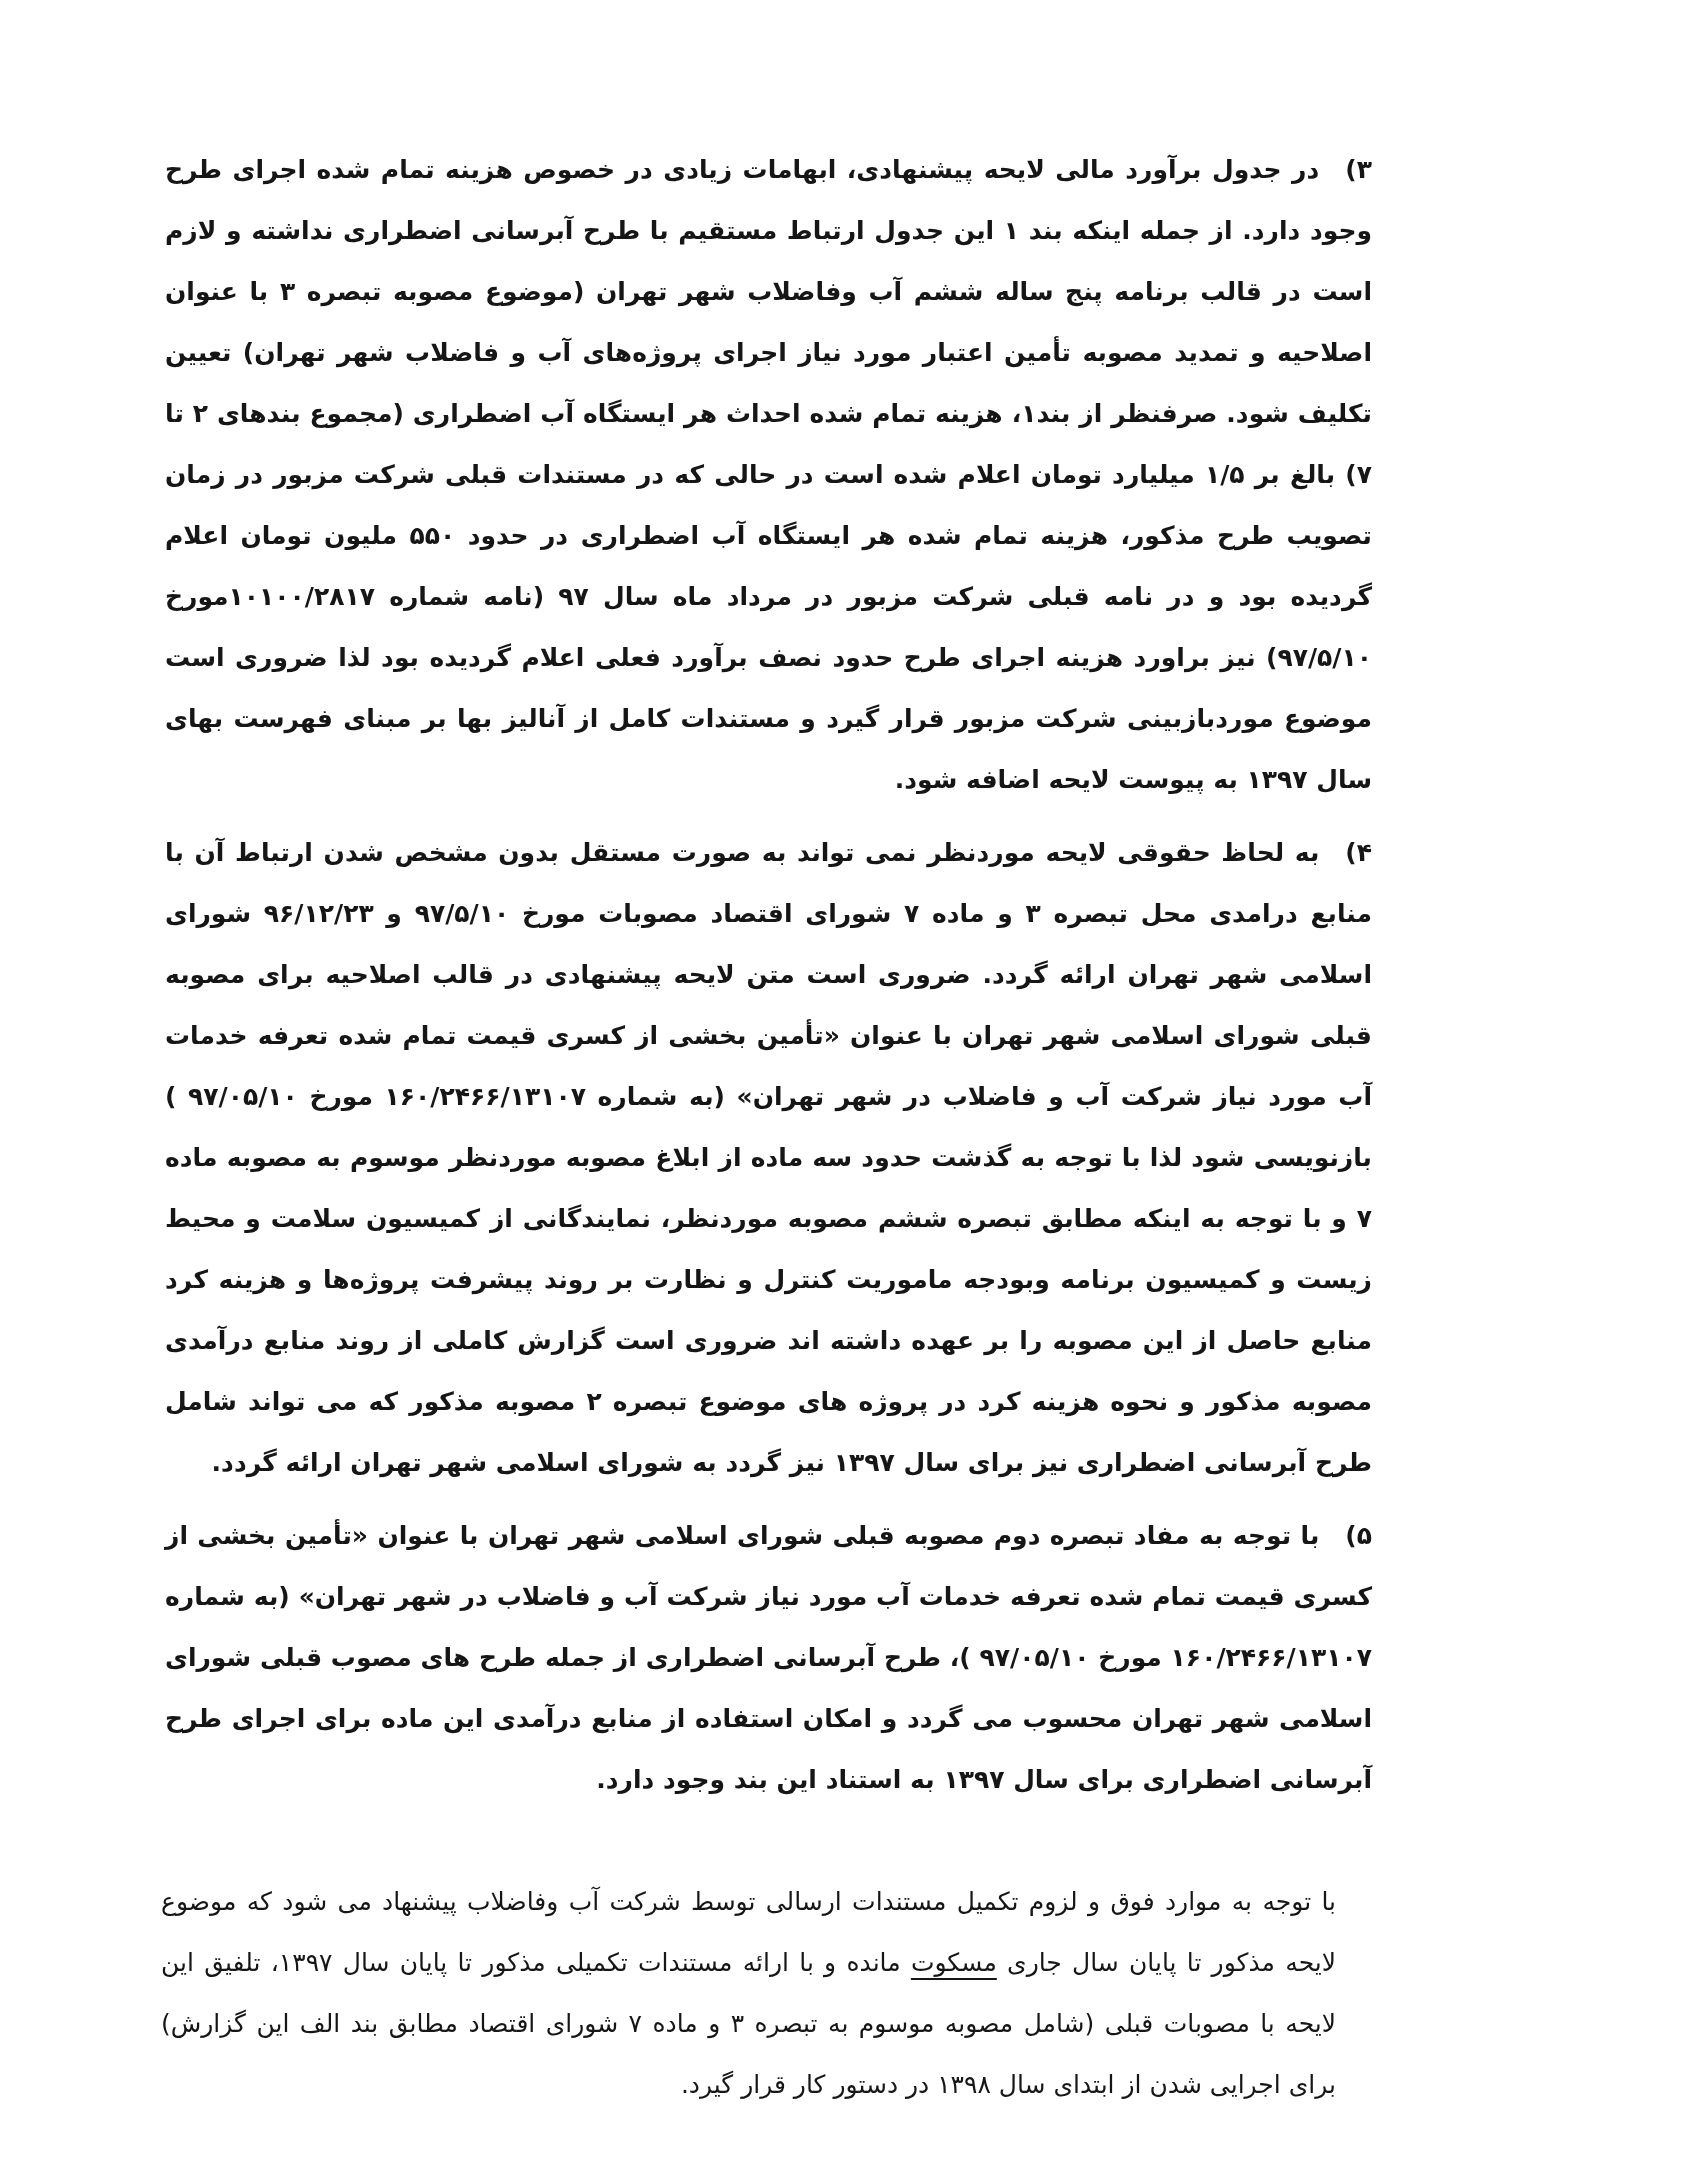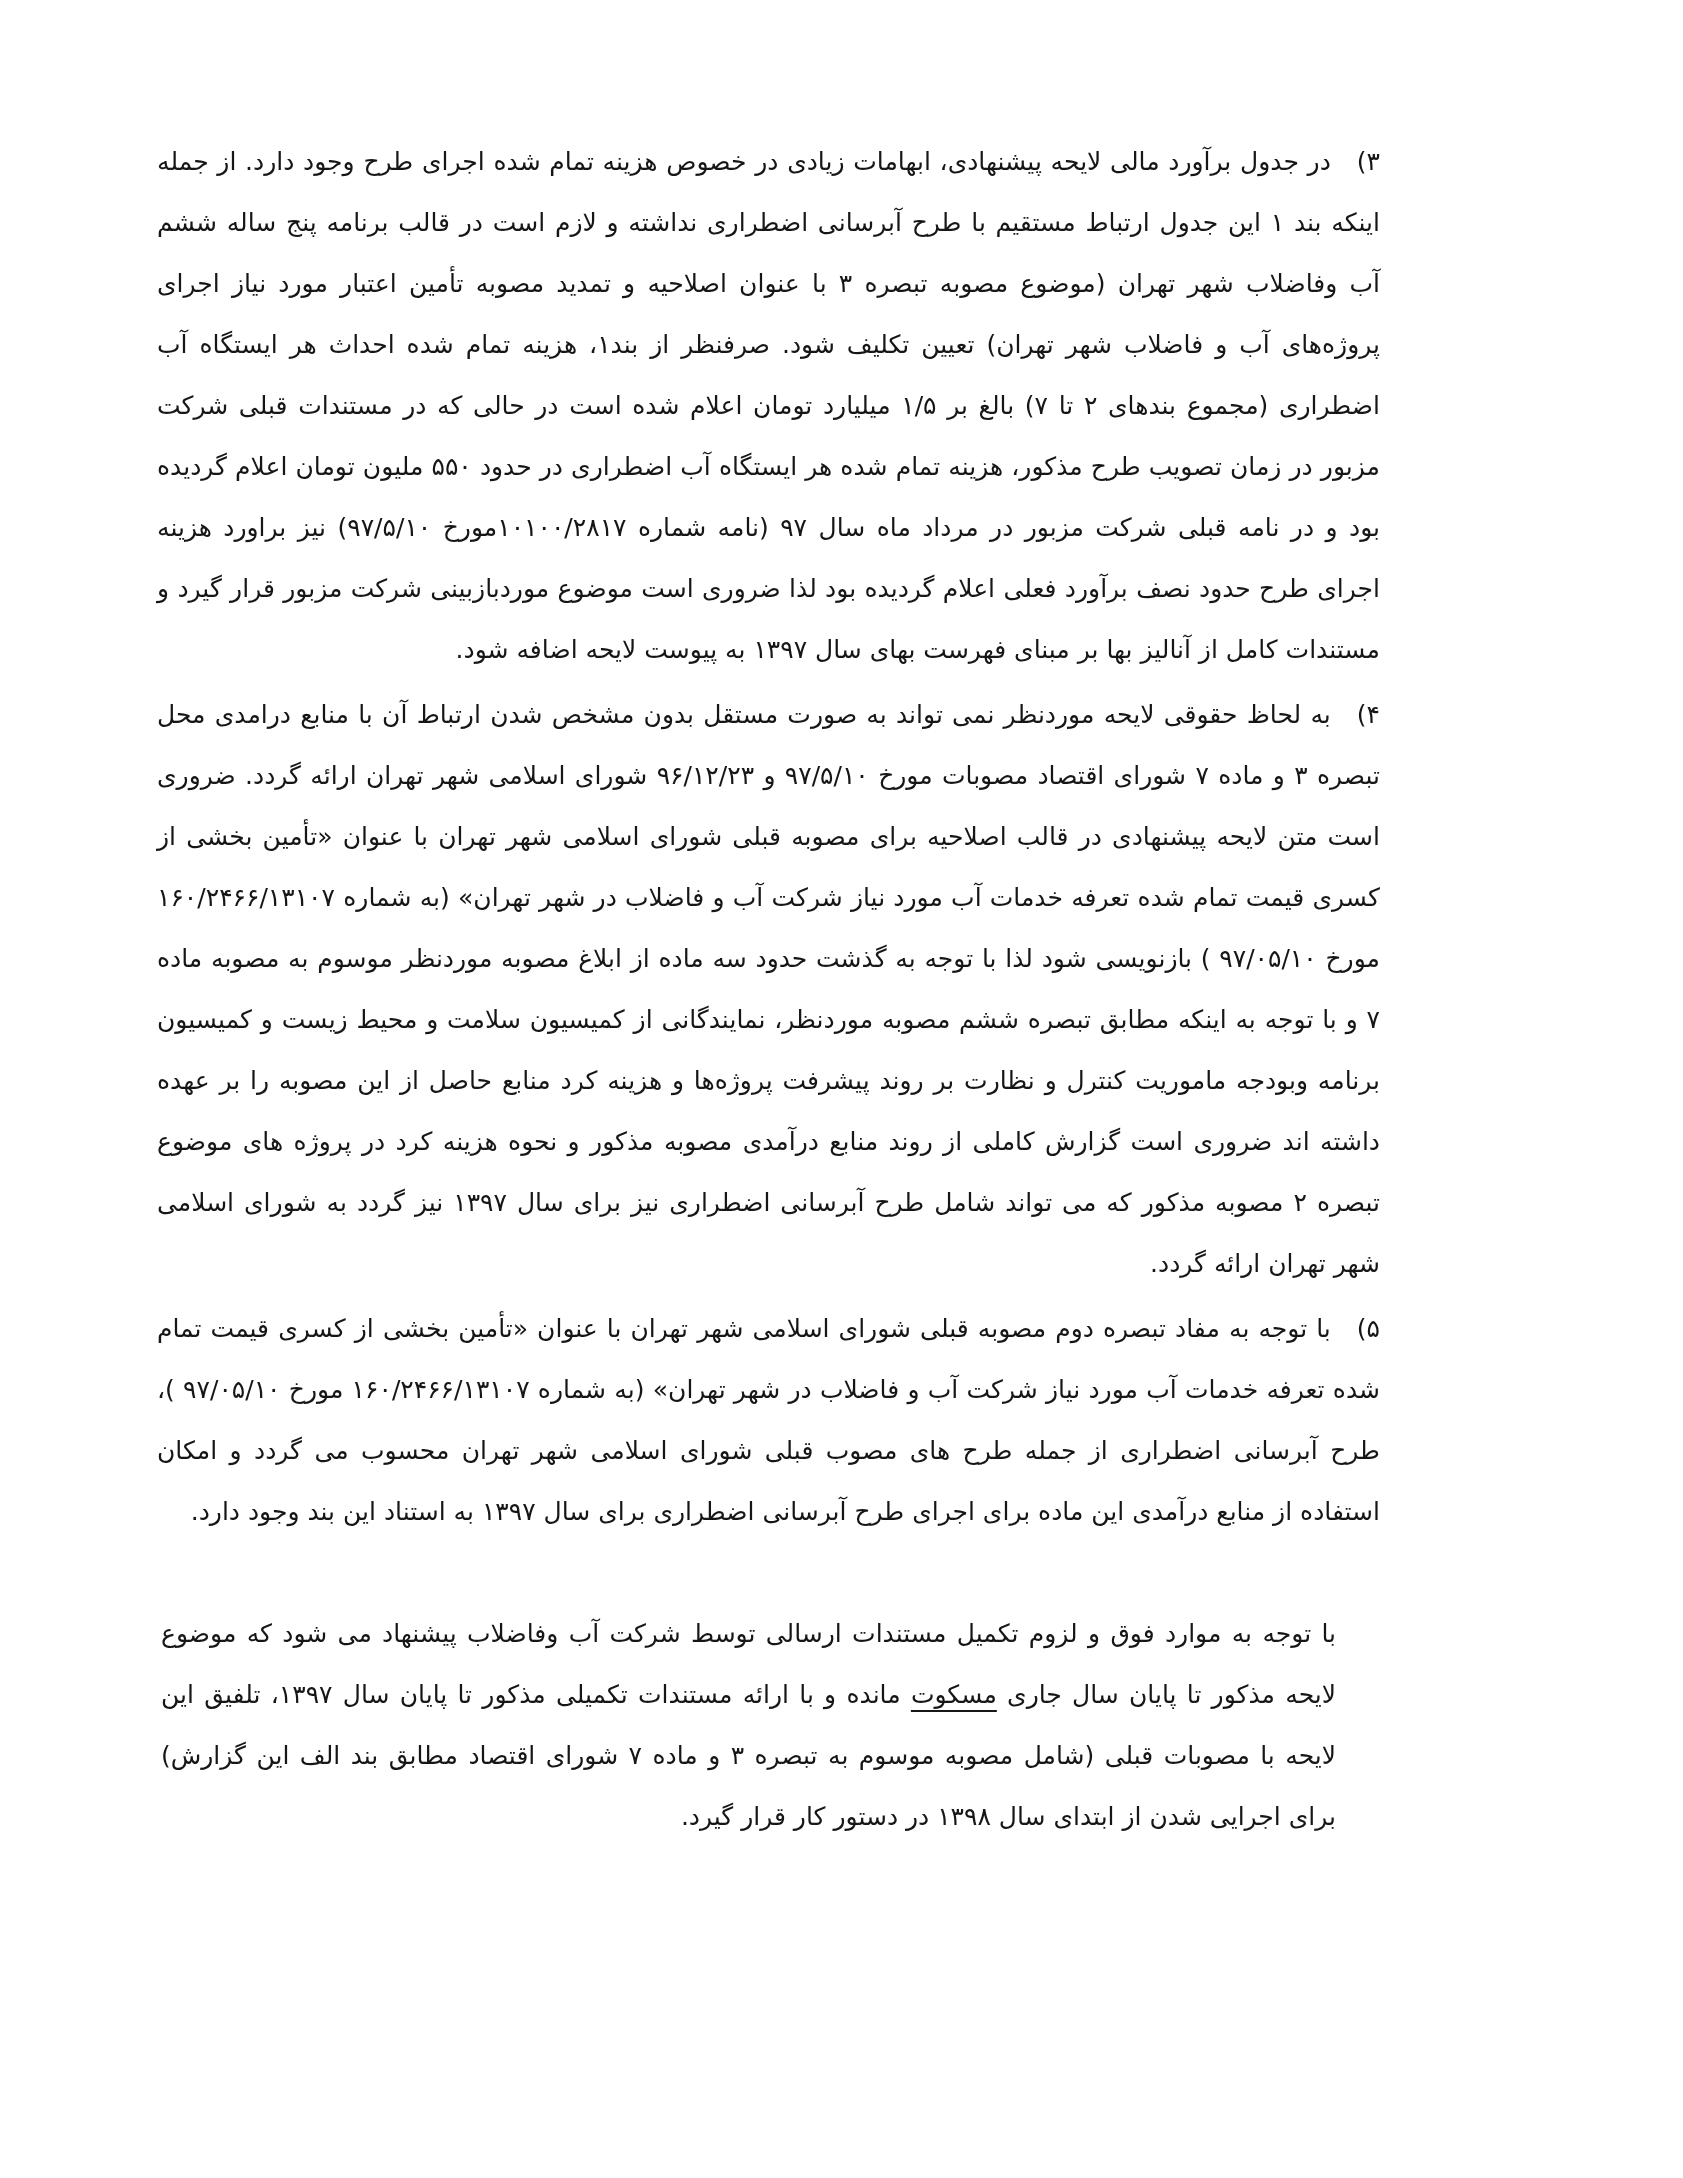--- a/index.html
+++ b/index.html
@@ -19,22 +19,23 @@
     top: 127px;
     left: 153px;
     width: 1231px;
     direction: rtl;
     text-align: justify;
     font-size: 25px;
     line-height: 61px;
     color: #161616;
   }
   .numbered-item {
-    margin: 4px;
+    margin: 12px;
     padding: 0;
+    font-weight: bold;
   }
   .item-marker {
     margin-left: 26px; 
     white-space: nowrap;
   }
   .closing-paragraph {
     margin: 61px 0 0 8px;  
     padding-right: 48px; 
   }
   .underlined-word {

